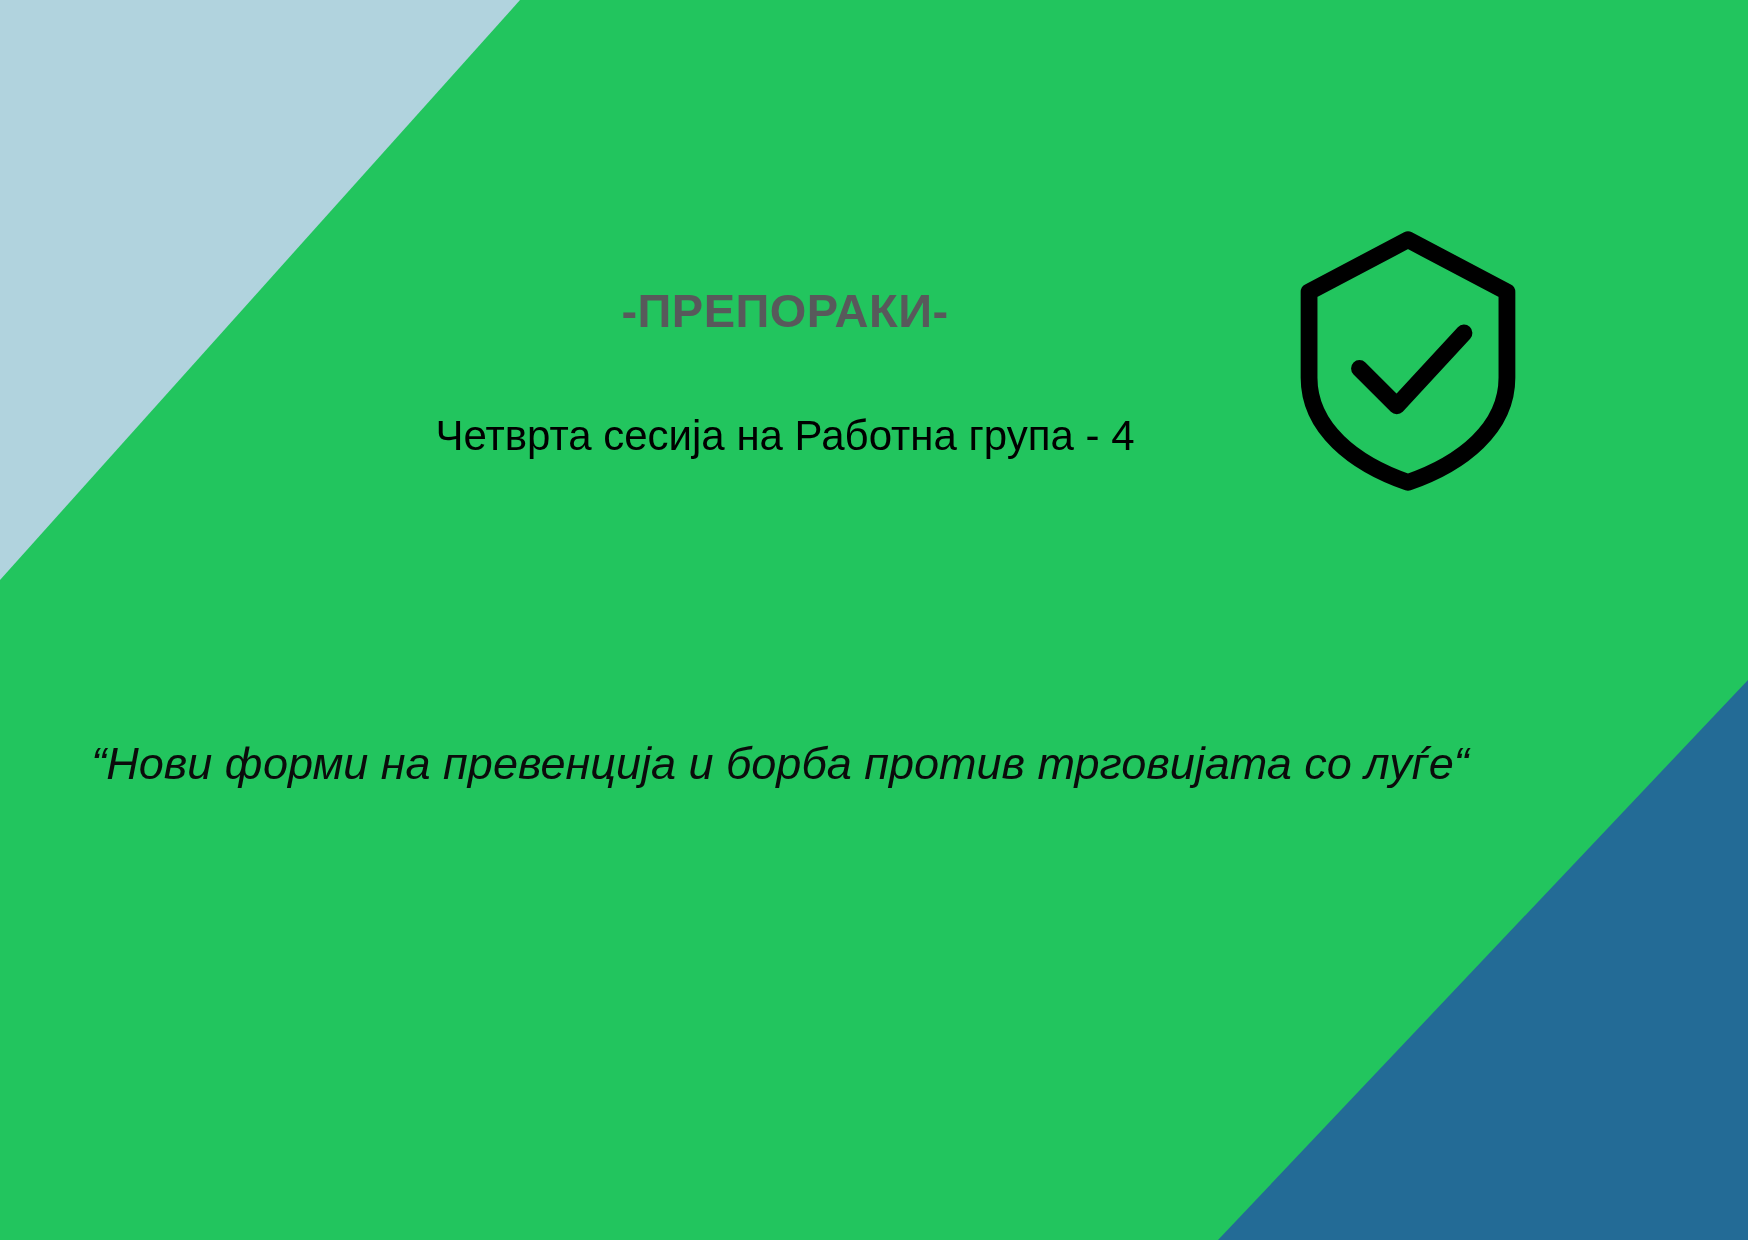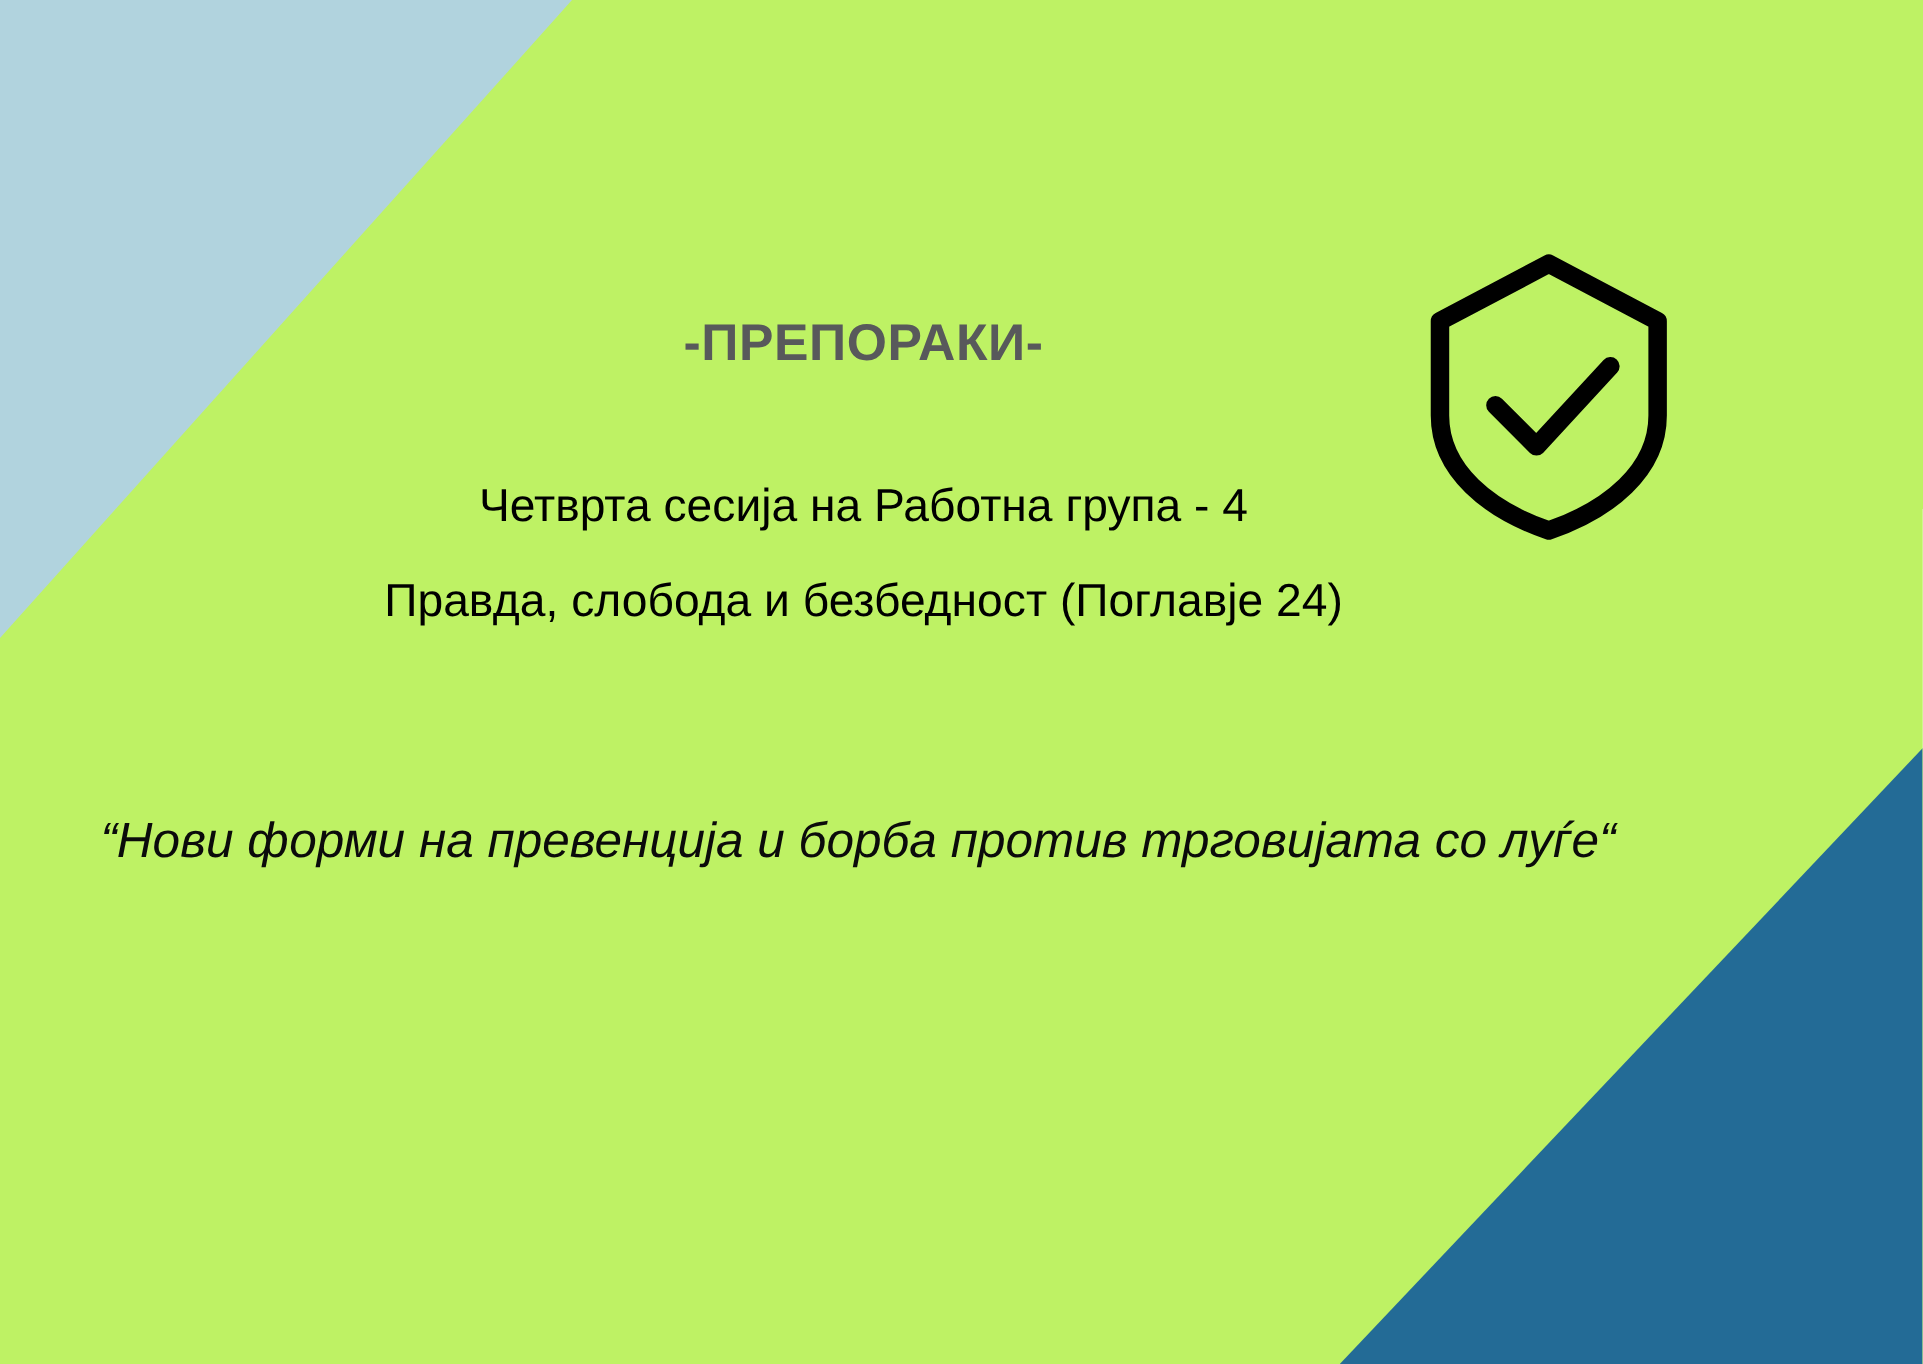--- a/index.html
+++ b/index.html
@@ -10,21 +10,21 @@
     width: 1748px;
     height: 1240px;
     overflow: hidden;
     font-family: "Liberation Sans", sans-serif;
   }
 
   .slide {
     position: relative;
     width: 1748px;
     height: 1240px;
-    background: #bef264;
+    background: #22c55e;
     overflow: hidden;
   }
 
   
   .corner-top-left {
     position: absolute;
     left: 0;
     top: 0;
     width: 520px;
     height: 580px;
@@ -85,21 +85,20 @@
     top: 405px;
     width: 1570px;
     text-align: center;
     color: #000000;
     font-size: 42px;
     line-height: 62px;
   }
   .subtitle-line {
     display: block;
     white-space: nowrap;
-    margin-top: 24px;
   }
 
   .quote {
     position: absolute;
     left: 0;
     top: 738px;
     width: 1560px;
     text-align: center;
     color: #0b0b0b;
     font-size: 45px;
@@ -122,19 +121,18 @@
       <polyline points="34,75 54,95 90,56"></polyline>
     </svg>
   </div>
 
   <div class="content">
 
     <div class="title">-ПРЕПОРАКИ-</div>
 
     <div class="subtitle">
       <span class="subtitle-line">Четврта сесија на Работна група - 4</span>
-      <span class="subtitle-line">Правда, слобода и безбедност (Поглавје 24)</span>
     </div>
 
     <div class="quote">“Нови форми на превенција и борба против трговијата со луѓе“</div>
 
   </div>
 </div>
 
 </body></html>

